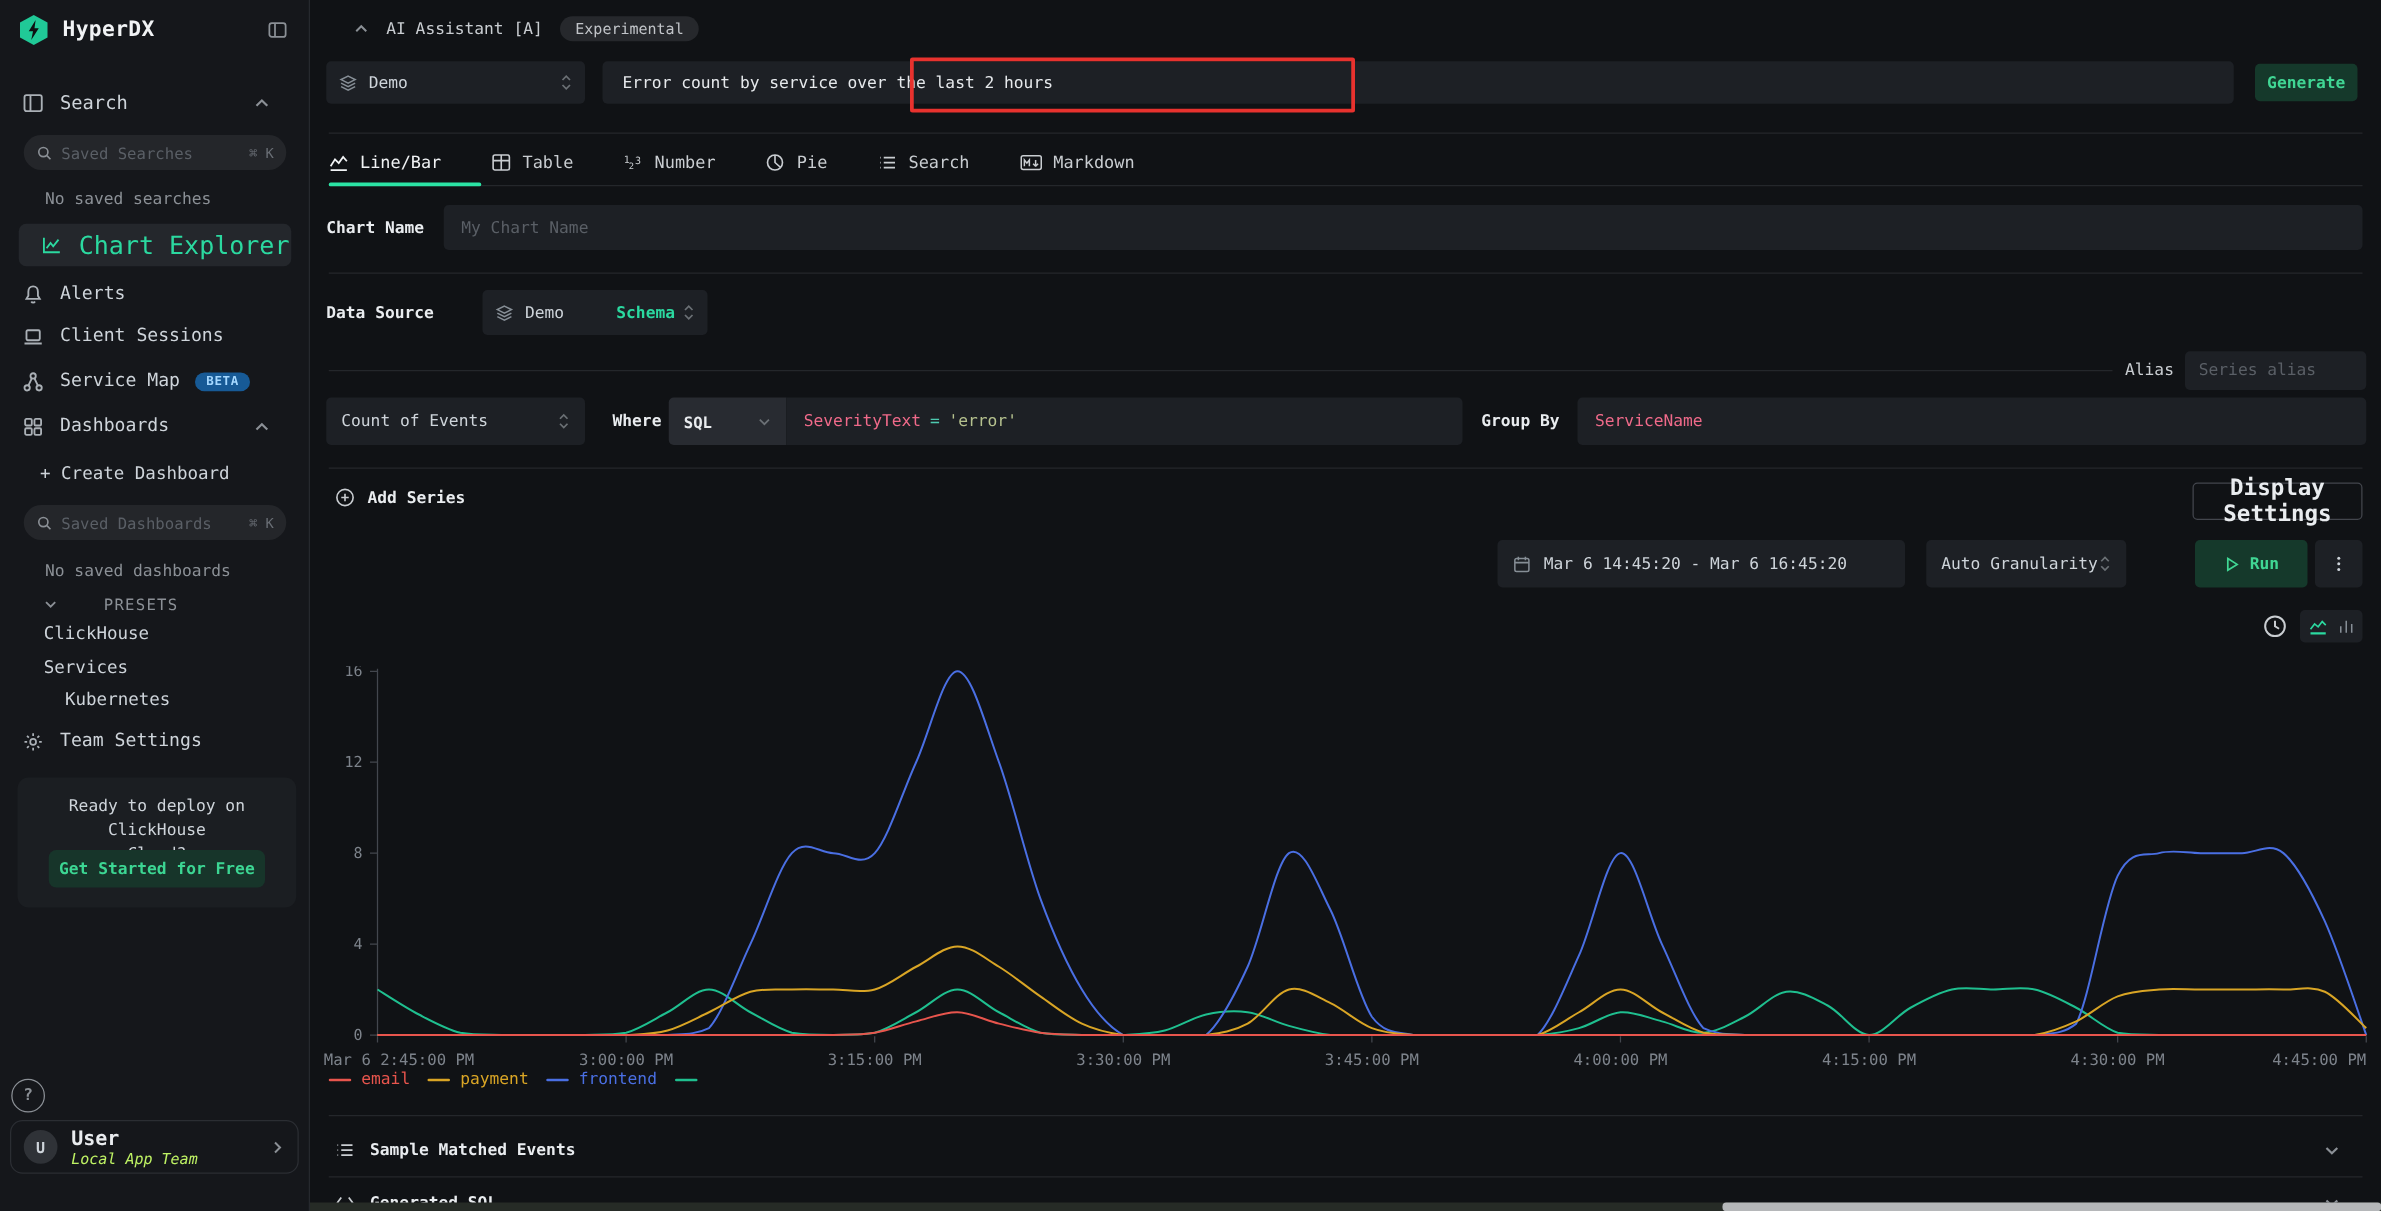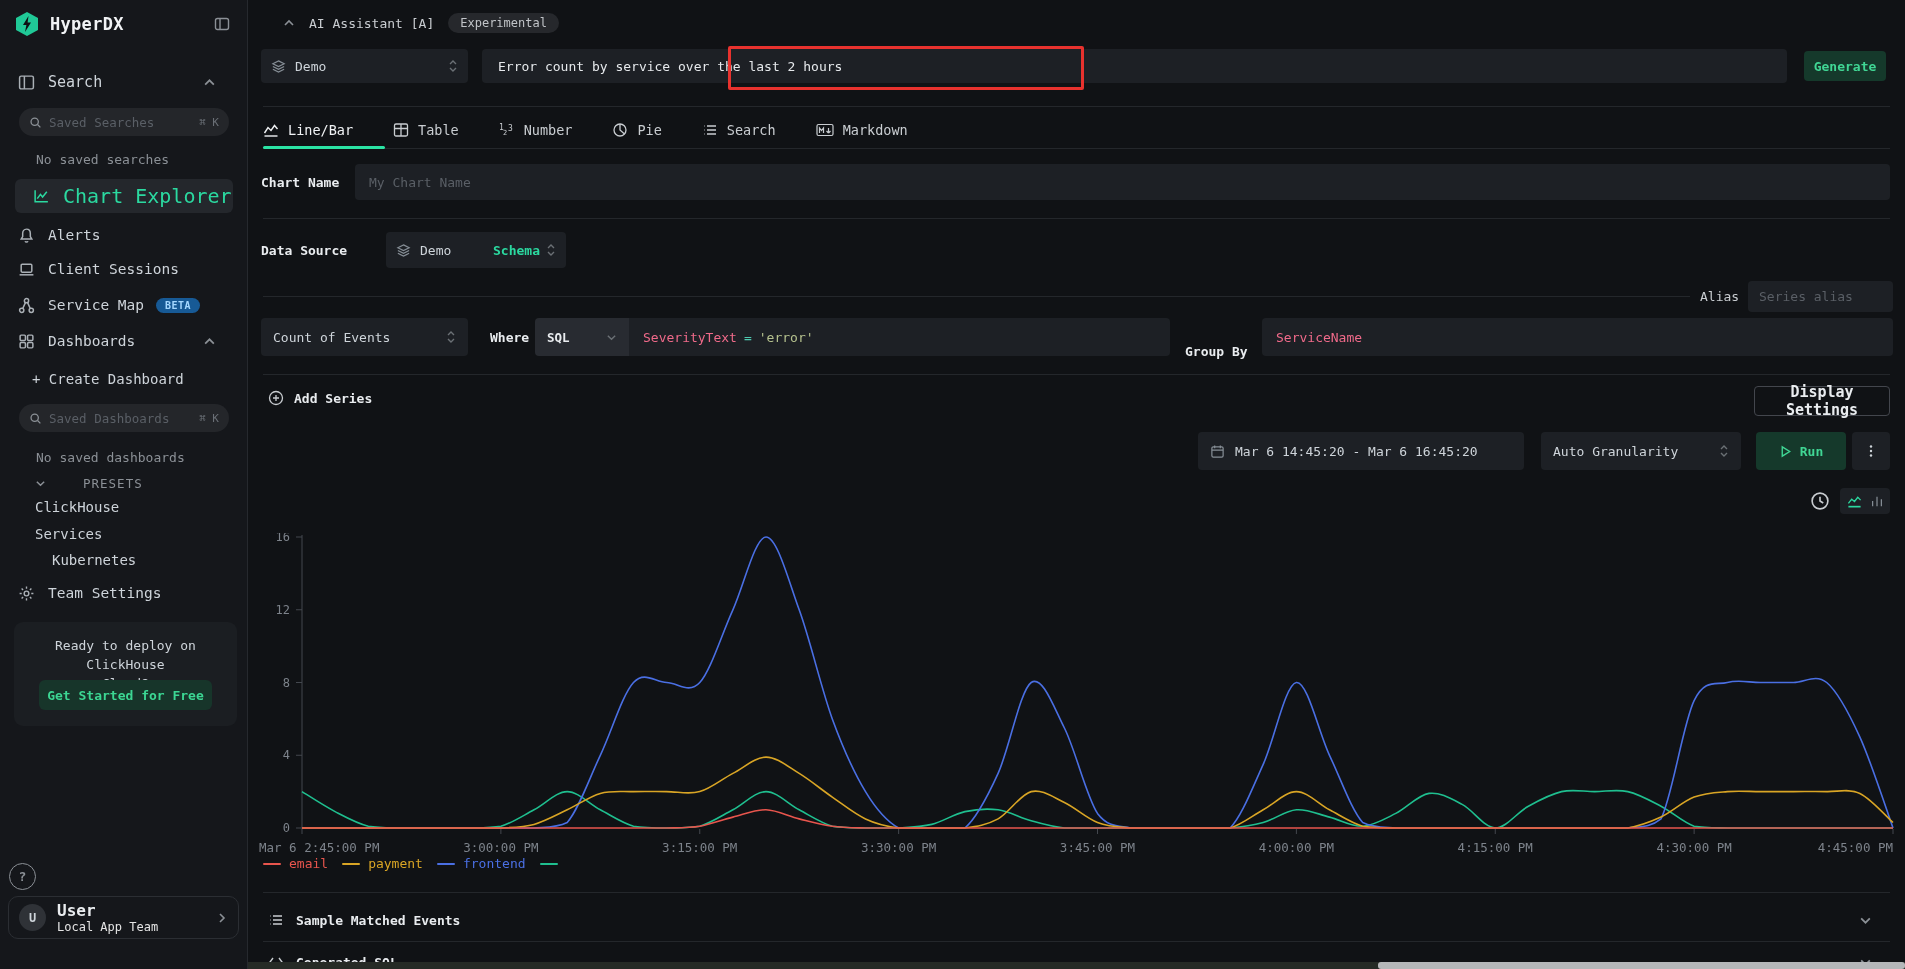--- a/index.html
+++ b/index.html
@@ -32,21 +32,21 @@
   #main{position:absolute;left:248px;top:0;width:1657px;height:969px;background:#101215;}
   .divider{position:absolute;left:15px;width:1627px;height:1px;background:#24272b;}
   .lbl{font-weight:700;color:#e9ecef;font-size:13px;}
   .box{background:#1d2025;border-radius:4px;box-sizing:border-box;display:flex;align-items:center;}
   .box .ic{color:#868e96;}
   .ph{color:#5a5f66;}
   .pillbadge{background:#26282c;color:#c1c4c8;border-radius:12px;padding:3px 12px;font-size:12px;}
   .tab{display:flex;align-items:center;gap:9px;color:#c9cdd1;font-size:13.5px;cursor:pointer;}
   .tab .ic{width:16px;height:16px;}
   .greenbtn{background:#15392b;color:#40d694;font-weight:700;font-size:13px;border:none;border-radius:4px;display:flex;align-items:center;justify-content:center;gap:8px;cursor:pointer;font-family:inherit;}
-  .outlinebtn{background:transparent;border:1px solid #43464d;border-radius:4px;color:#e9ecef;font-weight:700;font-size:15px;display:flex;align-items:center;justify-content:center;cursor:pointer;font-family:inherit;}
+  .outlinebtn{background:transparent;border:1px solid #43464d;border-radius:4px;color:#e9ecef;font-weight:700;font-size:18px;display:flex;align-items:center;justify-content:center;cursor:pointer;font-family:inherit;}
   .chev2{flex:0 0 auto;color:#6b7075;}
   .syn-field{color:#f06a8a;}
   .syn-op{color:#4ec9b0;}
   .syn-str{color:#b5c18e;}
   .red-annotation{position:absolute;left:480px;top:46px;width:350px;height:38px;border:3px solid #e8322e;border-radius:2px;z-index:60;pointer-events:none;}
   .lg-item{display:flex;align-items:center;gap:8px;margin-right:14px;}
   .lg-dash{width:18px;height:2px;border-radius:1px;display:inline-block;}
   .lg-label{font-size:13px;}
   .scroll-track{position:absolute;left:0;top:962px;width:1657px;height:7px;background:#262b26;}
   .scroll-thumb{position:absolute;left:1130px;top:0;width:527px;height:7px;background:#b5b7b9;border-radius:3px;}
@@ -190,21 +190,21 @@
   </div>
 
   <div class="help-circle">
     <span>?</span>
   </div>
 
   <div class="user-card">
     <span class="avatar">U</span>
     <span style="margin-left:11px;flex:1;">
       <span style="display:block;font-weight:700;font-size:16px;color:#e9ecef;">User</span>
-      <span style="display:block;font-size:12px;color:#e5e5e5;">Local App Team</span>
+      <span style="display:block;font-size:12px;color:#bef264;font-style:italic;">Local App Team</span>
     </span>
     <svg style="width:12px;height:12px;color:#8b9096;" viewBox="0 0 12 12" fill="none" stroke="currentColor" stroke-width="1.6">
         <path d="M4 2 l4 4 -4 4"></path>
       </svg>
   </div>
 </aside>
 
 <main id="main">
 
   <div class="abs" style="left:35px;top:12px;height:22px;display:flex;align-items:center;gap:14px;">
@@ -325,21 +325,21 @@
     <span style="flex:1;color:#e9ecef;font-weight:700;font-size:12.5px;">SQL</span>
     <svg class="chev2" style="width:11px;height:11px;" viewBox="0 0 12 12" fill="none" stroke="currentColor" stroke-width="1.5">
         <path d="M2 4 l4 4 4 -4"></path>
       </svg>
   </div>
   <div class="box" style="position:absolute;left:381px;top:318px;width:541px;height:38px;padding:0 14px;border-radius:0 4px 4px 0;">
     <span class="syn-field">SeverityText</span>
     <span class="syn-op" style="margin:0 7px;">=</span>
     <span class="syn-str">'error'</span>
   </div>
-  <div class="abs lbl" style="left:937px;top:344px;">Group By</div>
+  <div class="abs lbl" style="left:937px;top:330px;">Group By</div>
   <div class="box" style="position:absolute;left:1014px;top:318px;width:631px;height:38px;padding:0 14px;">
     <span class="syn-field">ServiceName</span>
   </div>
 
   <div class="divider" style="top:374px;"></div>
 
   <div class="abs" style="left:20px;top:390px;display:flex;align-items:center;gap:10px;cursor:pointer;">
     <svg style="width:16px;height:16px;color:#c9cdd1;" viewBox="0 0 16 16" fill="none" stroke="currentColor" stroke-width="1.3">
         <circle cx="8" cy="8" r="6.5"></circle>
         <path d="M8 5 v6 M5 8 h6"></path>
@@ -348,21 +348,21 @@
   </div>
   <button class="outlinebtn" style="position:absolute;left:1506px;top:386px;width:136px;height:30px;">Display Settings</button>
 
   <div class="box" style="position:absolute;left:950px;top:432px;width:326px;height:38px;padding:0 12px;">
     <svg class="ic" style="width:15px;height:15px;" viewBox="0 0 16 16" fill="none" stroke="currentColor" stroke-width="1.3">
         <rect x="2" y="3" width="12" height="11" rx="1.5"></rect>
         <path d="M5 1.5 v3 M11 1.5 v3 M2 6.5 h12"></path>
       </svg>
     <span style="margin-left:10px;color:#ced4da;">Mar 6 14:45:20 - Mar 6 16:45:20</span>
   </div>
-  <div class="box" style="position:absolute;left:1293px;top:432px;width:200px;height:38px;padding:0 12px;">
+  <div class="box" style="position:absolute;left:1293px;top:432px;width:160px;height:38px;padding:0 12px;">
     <span style="flex:1;color:#ced4da;">Auto Granularity</span>
     <svg class="chev2" style="width:10px;height:14px;" viewBox="0 0 10 14" fill="none" stroke="currentColor" stroke-width="1.4">
         <path d="M2 5 l3 -3 3 3"></path>
         <path d="M2 9 l3 3 3 -3"></path>
       </svg>
   </div>
   <button class="greenbtn" style="position:absolute;left:1508px;top:432px;width:90px;height:38px;">
     <svg style="width:13px;height:13px;" viewBox="0 0 14 14" fill="none" stroke="currentColor" stroke-width="1.5">
         <path d="M3.5 2 L11.5 7 L3.5 12 Z"></path>
       </svg>

